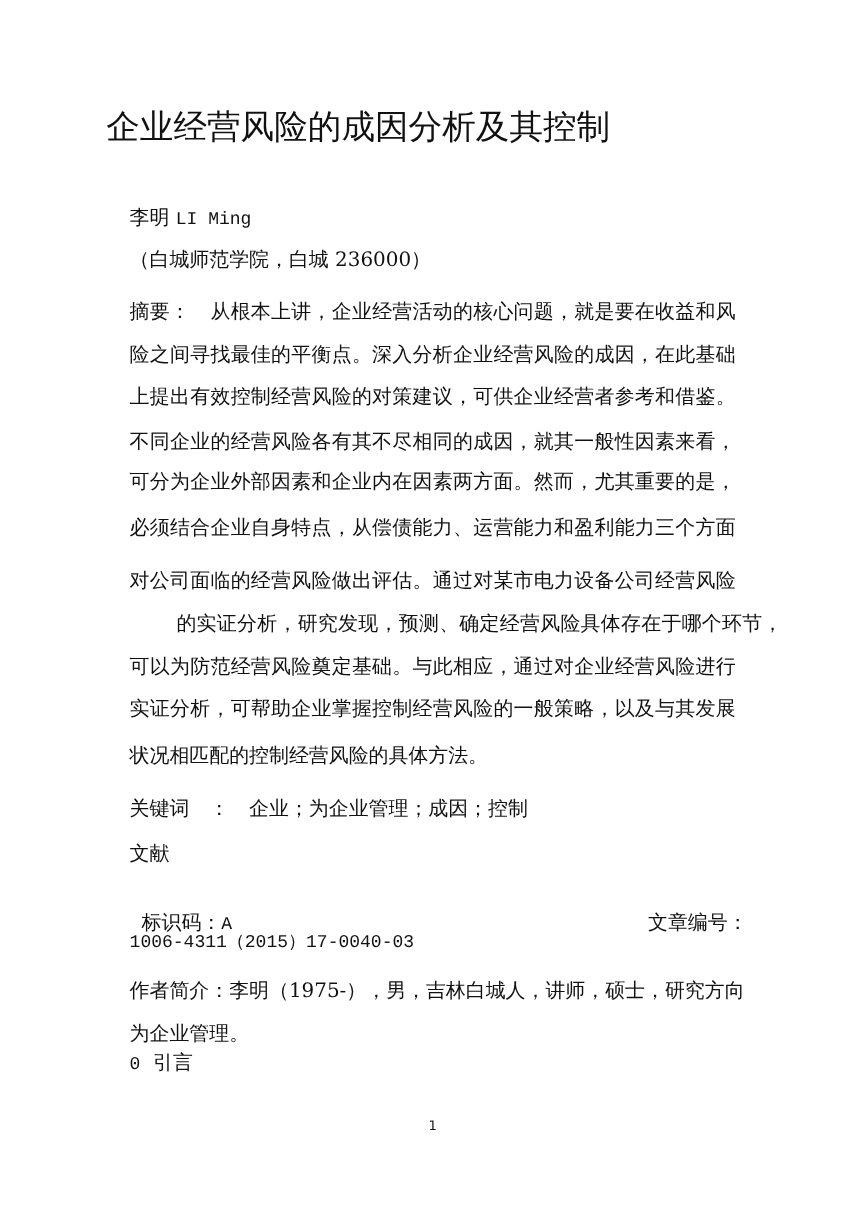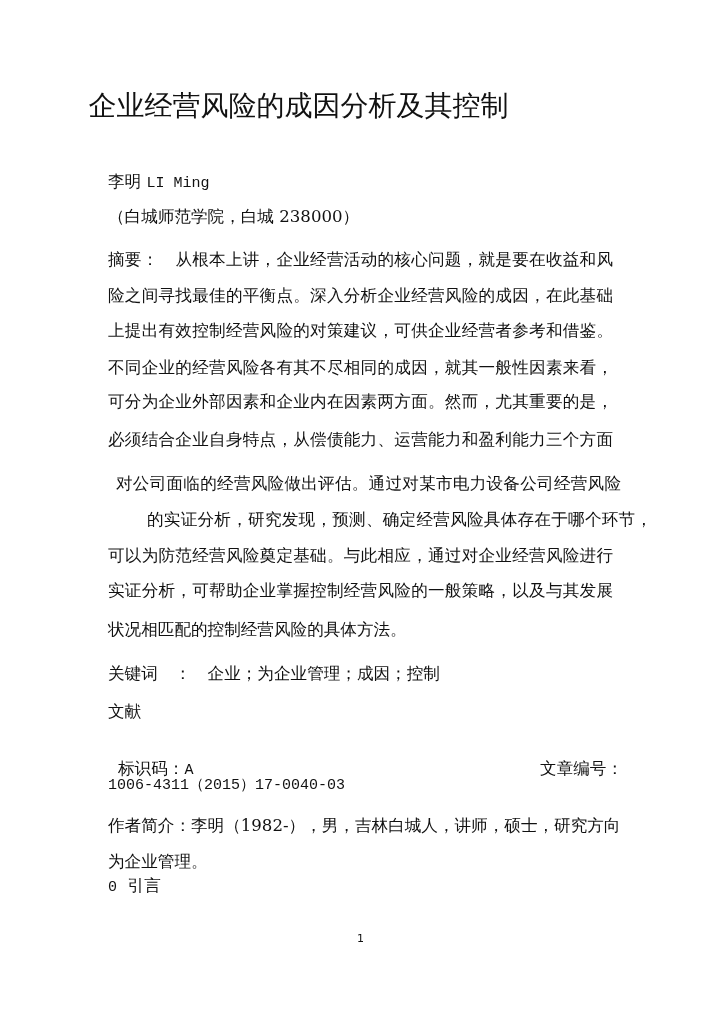--- a/index.html
+++ b/index.html
@@ -18,51 +18,51 @@
 </head>
 <body>
 
 <div class="title">企业经营风险的成因分析及其控制</div>
 
 <div class="line" style="top:170px;">
   <span>李明</span>
   <span class="mono">LI Ming</span>
 </div>
 
-<div class="line" style="top:205px;">（白城师范学院，白城 238000）</div>
+<div class="line" style="top:205px;">（白城师范学院，白城 236000）</div>
 
 <div class="line just" style="top:248px;">
   <span>摘要：</span>　<span>从根本上讲，企业经营活动的核心问题，就是要在收益和风</span>
 </div>
 <div class="line just" style="top:284px;">险之间寻找最佳的平衡点。深入分析企业经营风险的成因，在此基础</div>
 <div class="line just" style="top:319px;">上提出有效控制经营风险的对策建议，可供企业经营者参考和借鉴。</div>
 <div class="line just" style="top:356px;">不同企业的经营风险各有其不尽相同的成因，就其一般性因素来看，</div>
 <div class="line just" style="top:390px;">可分为企业外部因素和企业内在因素两方面。然而，尤其重要的是，</div>
 <div class="line just" style="top:428px;">必须结合企业自身特点，从偿债能力、运营能力和盈利能力三个方面</div>
-<div class="line just" style="top:472px;margin-left:8px;">对公司面临的经营风险做出评估。通过对某市电力设备公司经营风险</div>
+<div class="line just" style="top:472px;">对公司面临的经营风险做出评估。通过对某市电力设备公司经营风险</div>
 <div class="line just" style="top:508px;margin-left:39px;">的实证分析，研究发现，预测、确定经营风险具体存在于哪个环节，</div>
 <div class="line just" style="top:544px;">可以为防范经营风险奠定基础。与此相应，通过对企业经营风险进行</div>
 <div class="line just" style="top:579px;">实证分析，可帮助企业掌握控制经营风险的一般策略，以及与其发展</div>
 <div class="line" style="top:618px;">状况相匹配的控制经营风险的具体方法。</div>
 
 <div class="line" style="top:662px;">
   <span>关键词　：</span>　<span>企业；为企业管理；成因；控制</span>
 </div>
 
 <div class="line split" style="top:700px;">
   <span>文献</span>
 </div>
 
 <div class="line split" style="top:757px;margin-left:10px;">
   <span><span>标识码：</span><span class="mono">A</span></span>
   <span>文章编号：</span>
 </div>
 
 <div class="line mono" style="top:774px;">1006-4311（2015）17-0040-03</div>
 
-<div class="line just" style="top:814px;">作者简介：李明（1982-），男，吉林白城人，讲师，硕士，研究方向</div>
+<div class="line just" style="top:814px;">作者简介：李明（1975-），男，吉林白城人，讲师，硕士，研究方向</div>
 <div class="line" style="top:850px;">为企业管理。</div>
 
 <div class="line" style="top:874px;">
   <span class="mono">0</span>&nbsp;&nbsp;<span>引言</span>
 </div>
 
 <div class="pagenum">1</div>
 
 </body></html>

